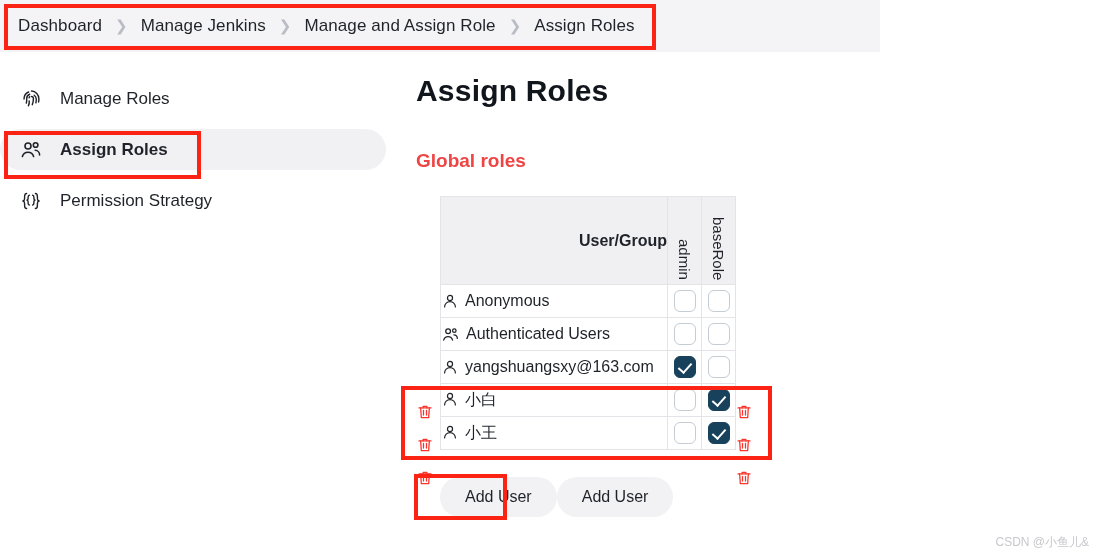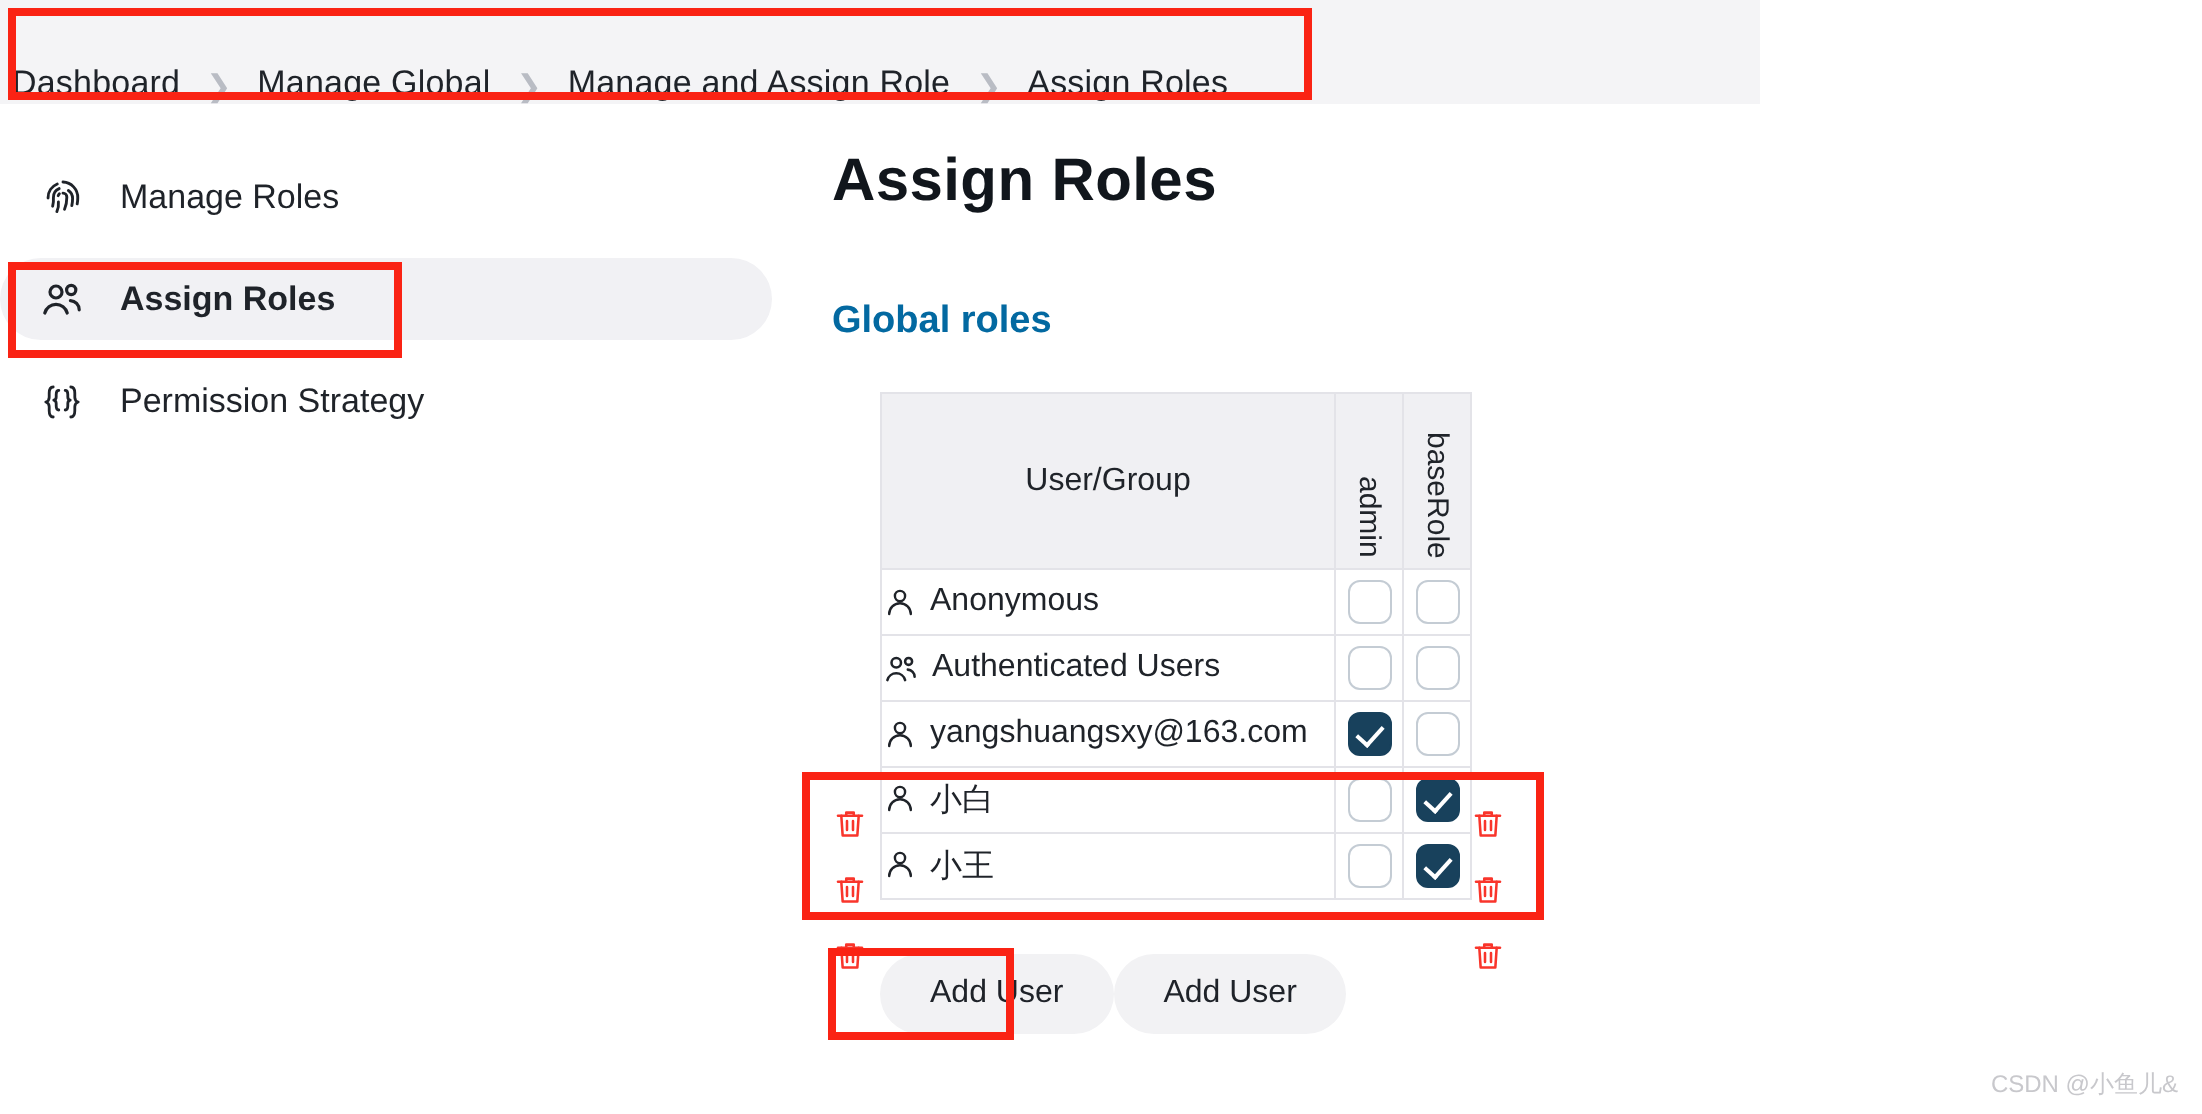--- a/index.html
+++ b/index.html
@@ -11,22 +11,22 @@
     overflow: hidden;
   }
 
   #root { position: relative; width: 1101px; height: 557px; background: #fff; }
 
   
   .breadcrumb-bar {
     position: absolute; left: 0; top: 0;
     width: 880px; height: 52px;
     background: #f4f4f6;
-    display: flex; align-items: flex-end;
-    padding-left: 6px;
+    display: flex; align-items: center;
+    padding-left: 18px;
   }
   .crumb {
     font-size: 17px;
     color: #1f2329;
     letter-spacing: .1px;
     white-space: nowrap;
   }
   .crumb-sep {
     color: #b9bcc4;
     font-size: 15px;
@@ -65,44 +65,44 @@
   .page-title {
     font-size: 30px;
     font-weight: bold;
     color: #11161c;
     margin: 0 0 42px 0;
     letter-spacing: .2px;
   }
   .section-title {
     font-size: 19px;
     font-weight: bold;
-    color: #0369a1;
+    color: #ef4444;
     margin: 0 0 24px 0;
   }
 
   
   .table-wrap { position: relative; }
   table.roles {
     border-collapse: collapse;
     margin-left: 24px;
     background: #fff;
     table-layout: fixed;
   }
   table.roles th, table.roles td {
     border: 1px solid #e3e3e8;
     padding: 0;
   }
   th.usergroup-h {
     width: 227px;
     height: 88px;
     background: #f0f0f3;
-    font-weight: normal;
+    font-weight: bold;
     font-size: 16px;
     color: #1f2329;
-    text-align: center;
+    text-align: right;
     vertical-align: middle;
   }
   th.role-h {
     width: 33px;
     height: 88px;
     background: #f0f0f3;
     font-weight: normal;
     vertical-align: bottom;
     padding-bottom: 6px;
   }
@@ -191,21 +191,21 @@
   }
 </style>
 </head>
 <body>
 
 <div id="root">
 
   <div class="breadcrumb-bar">
     <span class="crumb">Dashboard</span>
     <span class="crumb-sep">❯</span>
-    <span class="crumb">Manage Global</span>
+    <span class="crumb">Manage Jenkins</span>
     <span class="crumb-sep">❯</span>
     <span class="crumb">Manage and Assign Role</span>
     <span class="crumb-sep">❯</span>
     <span class="crumb">Assign Roles</span>
   </div>
 
   <div class="sidebar">
 
     <div class="side-item">
       <span class="side-icon">

